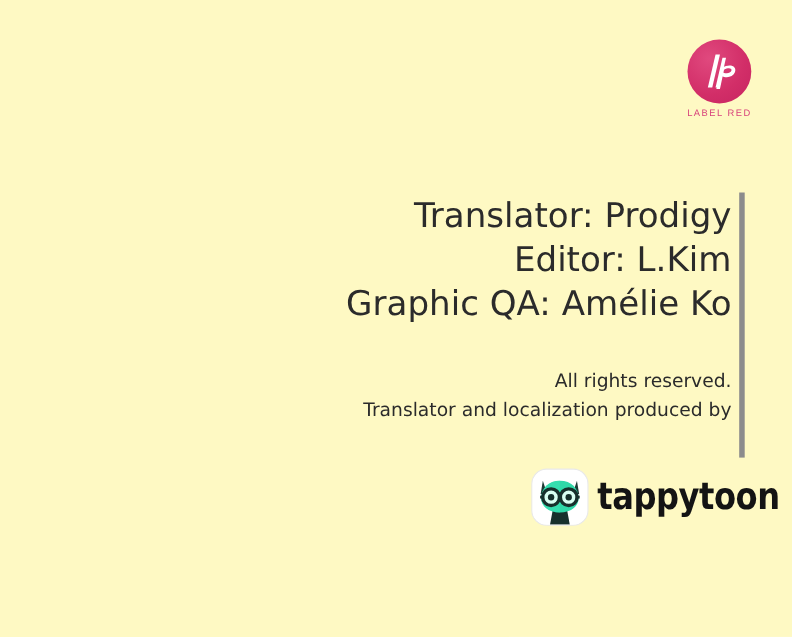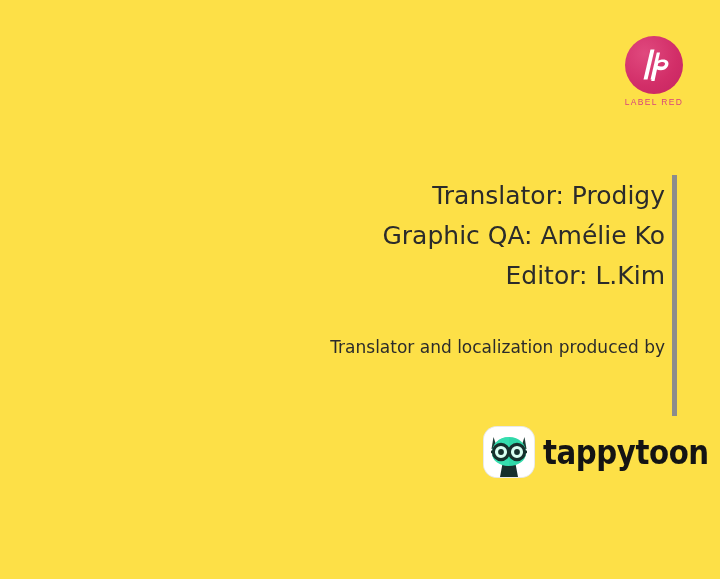--- a/index.html
+++ b/index.html
@@ -10,21 +10,21 @@
     width: 720px;
     height: 579px;
     background: #ffffff;
     font-family: "DejaVu Sans", "Liberation Sans", sans-serif;
     overflow: hidden;
   }
   #page {
     position: relative;
     width: 720px;
     height: 579px;
-    background: #fde047;
+    background: #fef9c3;
     text-decoration: underline;
   }
 
   
   #label-red-logo {
     position: absolute;
     left: 616px;
     top: 36px;
     width: 76px;
     height: 76px;
@@ -66,21 +66,21 @@
 
   
   #credits-block {
     position: absolute;
     right: 55px;
     top: 176px;
     width: 560px;
     text-align: right;
   }
   .credit-line {
-    font-size: 25px;
+    font-size: 31px;
     line-height: 40px;
     color: #2b2b2b;
     font-family: "DejaVu Sans", sans-serif;
     font-weight: 400;
     white-space: nowrap;
   }
 
   
   #legal-block {
     position: absolute;
@@ -148,25 +148,26 @@
         <path d="M31.5 25.5 C38.5 21.5, 45.5 24.0, 43.0 30.0 C41.2 34.4, 35.0 35.2, 31.0 33.0 L32.4 29.8 C35.2 31.2, 39.0 30.8, 39.9 28.4 C40.8 25.9, 37.2 25.0, 33.2 27.4 L29.5 45.0 L26.2 45.0 Z" fill="#ffffff"></path>
       </svg>
     </div>
     <div id="label-red-text">LABEL RED</div>
   </div>
 
   <div id="vertical-rule"></div>
 
   <div id="credits-block">
     <div class="credit-line">Translator: Prodigy</div>
+    <div class="credit-line">Editor: L.Kim</div>
     <div class="credit-line">Graphic QA: Amélie Ko</div>
-    <div class="credit-line">Editor: L.Kim</div>
   </div>
 
   <div id="legal-block">
+    <div class="legal-line">All rights reserved.</div>
     <div class="legal-line">Translator and localization produced by</div>
   </div>
 
   <div id="tappytoon-logo">
     <div id="tappytoon-icon">
       <svg viewBox="0 0 50 50">
         <rect x="0" y="0" width="50" height="50" rx="13" fill="#ffffff"></rect>
 
         <path d="M19 34 L31 34 L34 50 L16 50 Z" fill="#17302c"></path>
 

